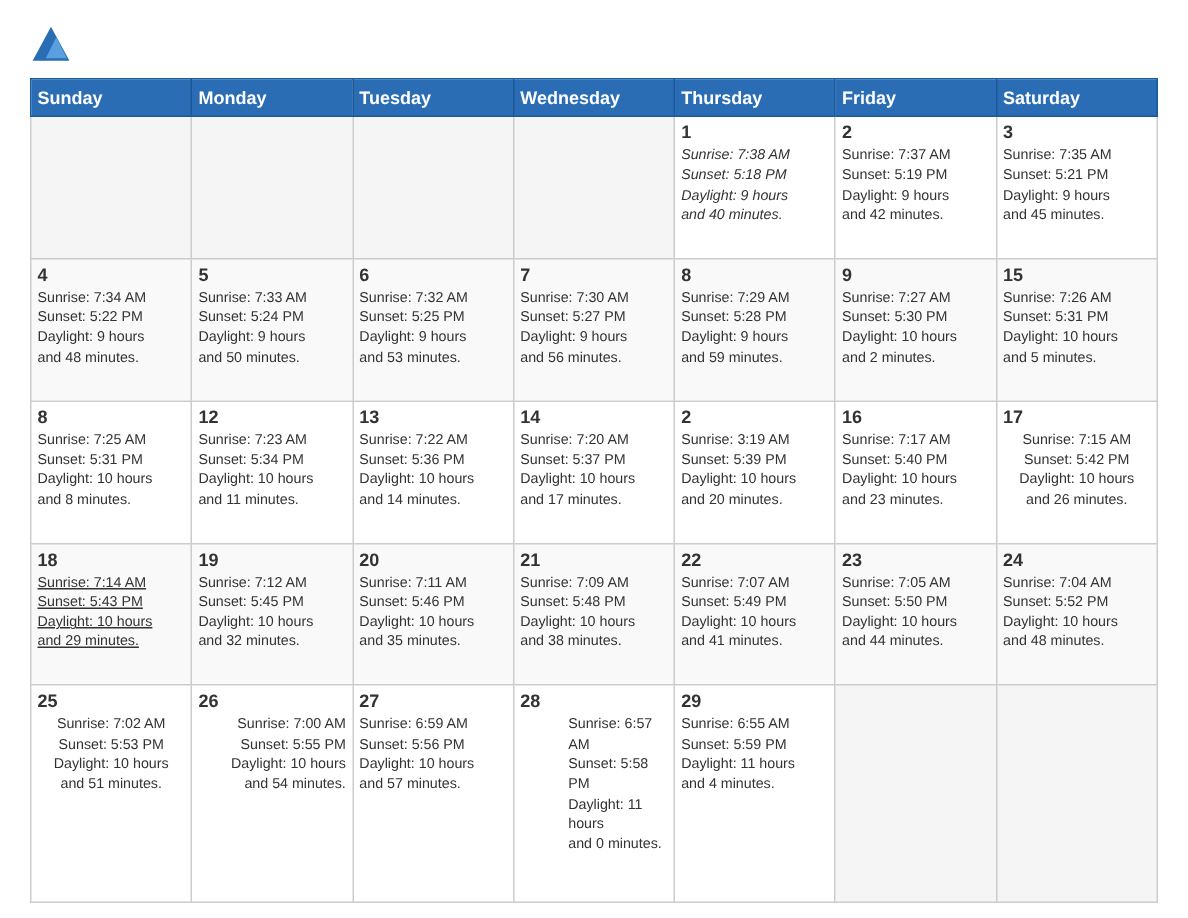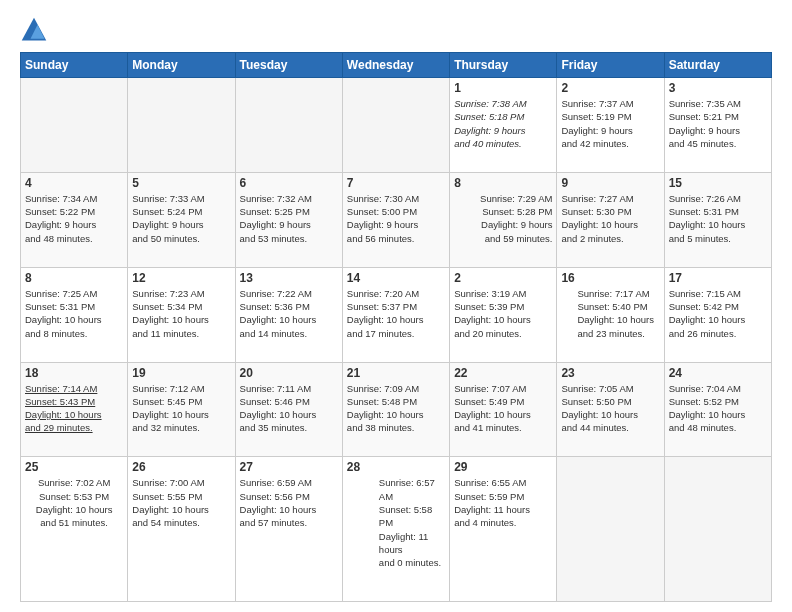--- a/index.html
+++ b/index.html
@@ -183,27 +183,27 @@
           <td>
             <span class="day-num">6</span>
             <div class="day-info" style="white-space: pre-line;">Sunrise: 7:32 AM
 Sunset: 5:25 PM
 Daylight: 9 hours
 and 53 minutes.</div>
           </td>
           <td>
             <span class="day-num">7</span>
             <div class="day-info" style="white-space: pre-line;">Sunrise: 7:30 AM
-Sunset: 5:00 PM
+Sunset: 5:27 PM
 Daylight: 9 hours
 and 56 minutes.</div>
           </td>
           <td>
             <span class="day-num">8</span>
-            <div class="day-info" style="white-space: pre-line; text-align: right;">Sunrise: 7:29 AM
+            <div class="day-info" style="white-space: pre-line;">Sunrise: 7:29 AM
 Sunset: 5:28 PM
 Daylight: 9 hours
 and 59 minutes.</div>
           </td>
           <td>
             <span class="day-num">9</span>
             <div class="day-info" style="white-space: pre-line;">Sunrise: 7:27 AM
 Sunset: 5:30 PM
 Daylight: 10 hours
 and 2 minutes.</div>
@@ -247,28 +247,28 @@
           </td>
           <td>
             <span class="day-num">2</span>
             <div class="day-info" style="white-space: pre-line;">Sunrise: 3:19 AM
 Sunset: 5:39 PM
 Daylight: 10 hours
 and 20 minutes.</div>
           </td>
           <td>
             <span class="day-num">16</span>
-            <div class="day-info" style="white-space: pre-line; margin-left: 16px;">Sunrise: 7:17 AM
+            <div class="day-info" style="white-space: pre-line;">Sunrise: 7:17 AM
 Sunset: 5:40 PM
 Daylight: 10 hours
 and 23 minutes.</div>
           </td>
           <td>
             <span class="day-num">17</span>
-            <div class="day-info" style="white-space: pre-line;">Sunrise: 7:15 AM
+            <div class="day-info" style="white-space: pre-line; text-align: center;">Sunrise: 7:15 AM
 Sunset: 5:42 PM
 Daylight: 10 hours
 and 26 minutes.</div>
           </td>
         </tr>
         <tr>
           <td>
             <span class="day-num">18</span>
             <div class="day-info" style="white-space: pre-line; text-decoration: underline;">Sunrise: 7:14 AM
 Sunset: 5:43 PM
@@ -321,21 +321,21 @@
         <tr>
           <td>
             <span class="day-num">25</span>
             <div class="day-info" style="white-space: pre-line; text-align: center;">Sunrise: 7:02 AM
 Sunset: 5:53 PM
 Daylight: 10 hours
 and 51 minutes.</div>
           </td>
           <td>
             <span class="day-num">26</span>
-            <div class="day-info" style="white-space: pre-line;">Sunrise: 7:00 AM
+            <div class="day-info" style="white-space: pre-line; text-align: right;">Sunrise: 7:00 AM
 Sunset: 5:55 PM
 Daylight: 10 hours
 and 54 minutes.</div>
           </td>
           <td>
             <span class="day-num">27</span>
             <div class="day-info" style="white-space: pre-line;">Sunrise: 6:59 AM
 Sunset: 5:56 PM
 Daylight: 10 hours
 and 57 minutes.</div>

